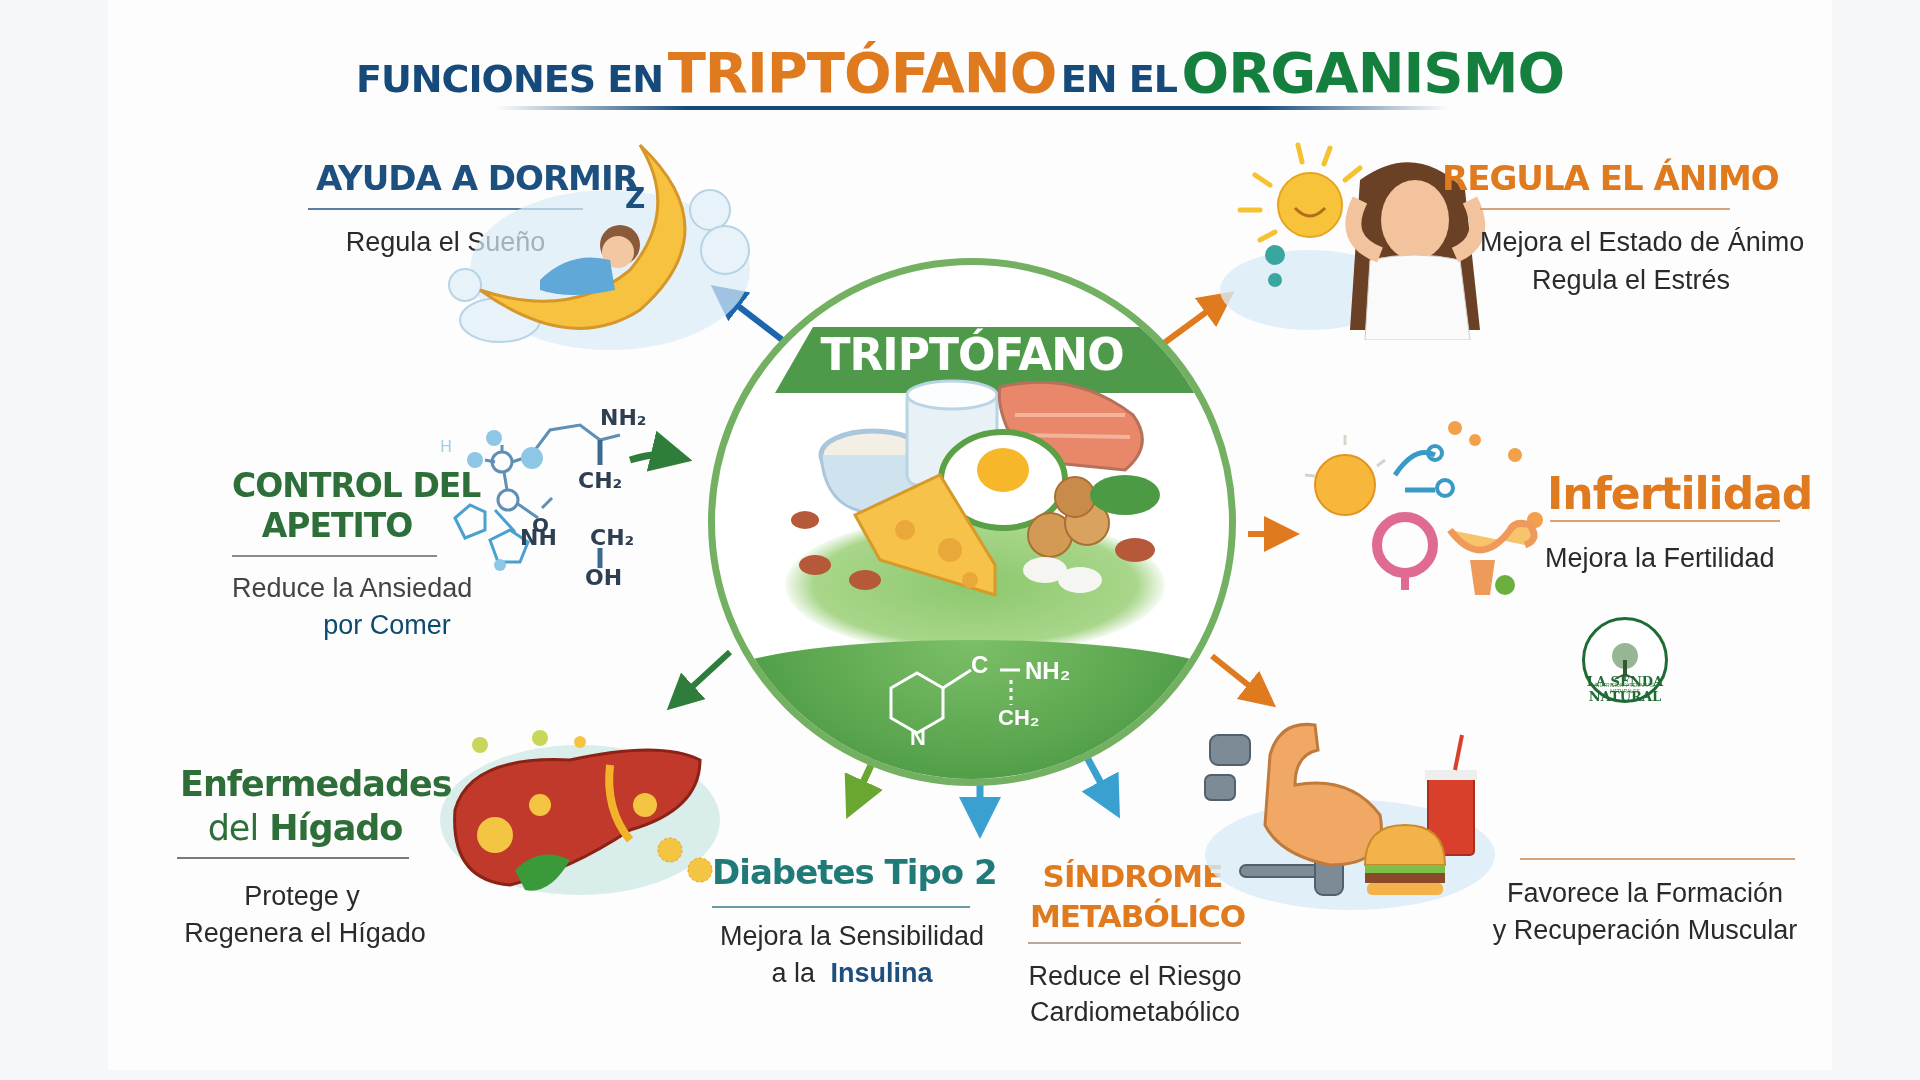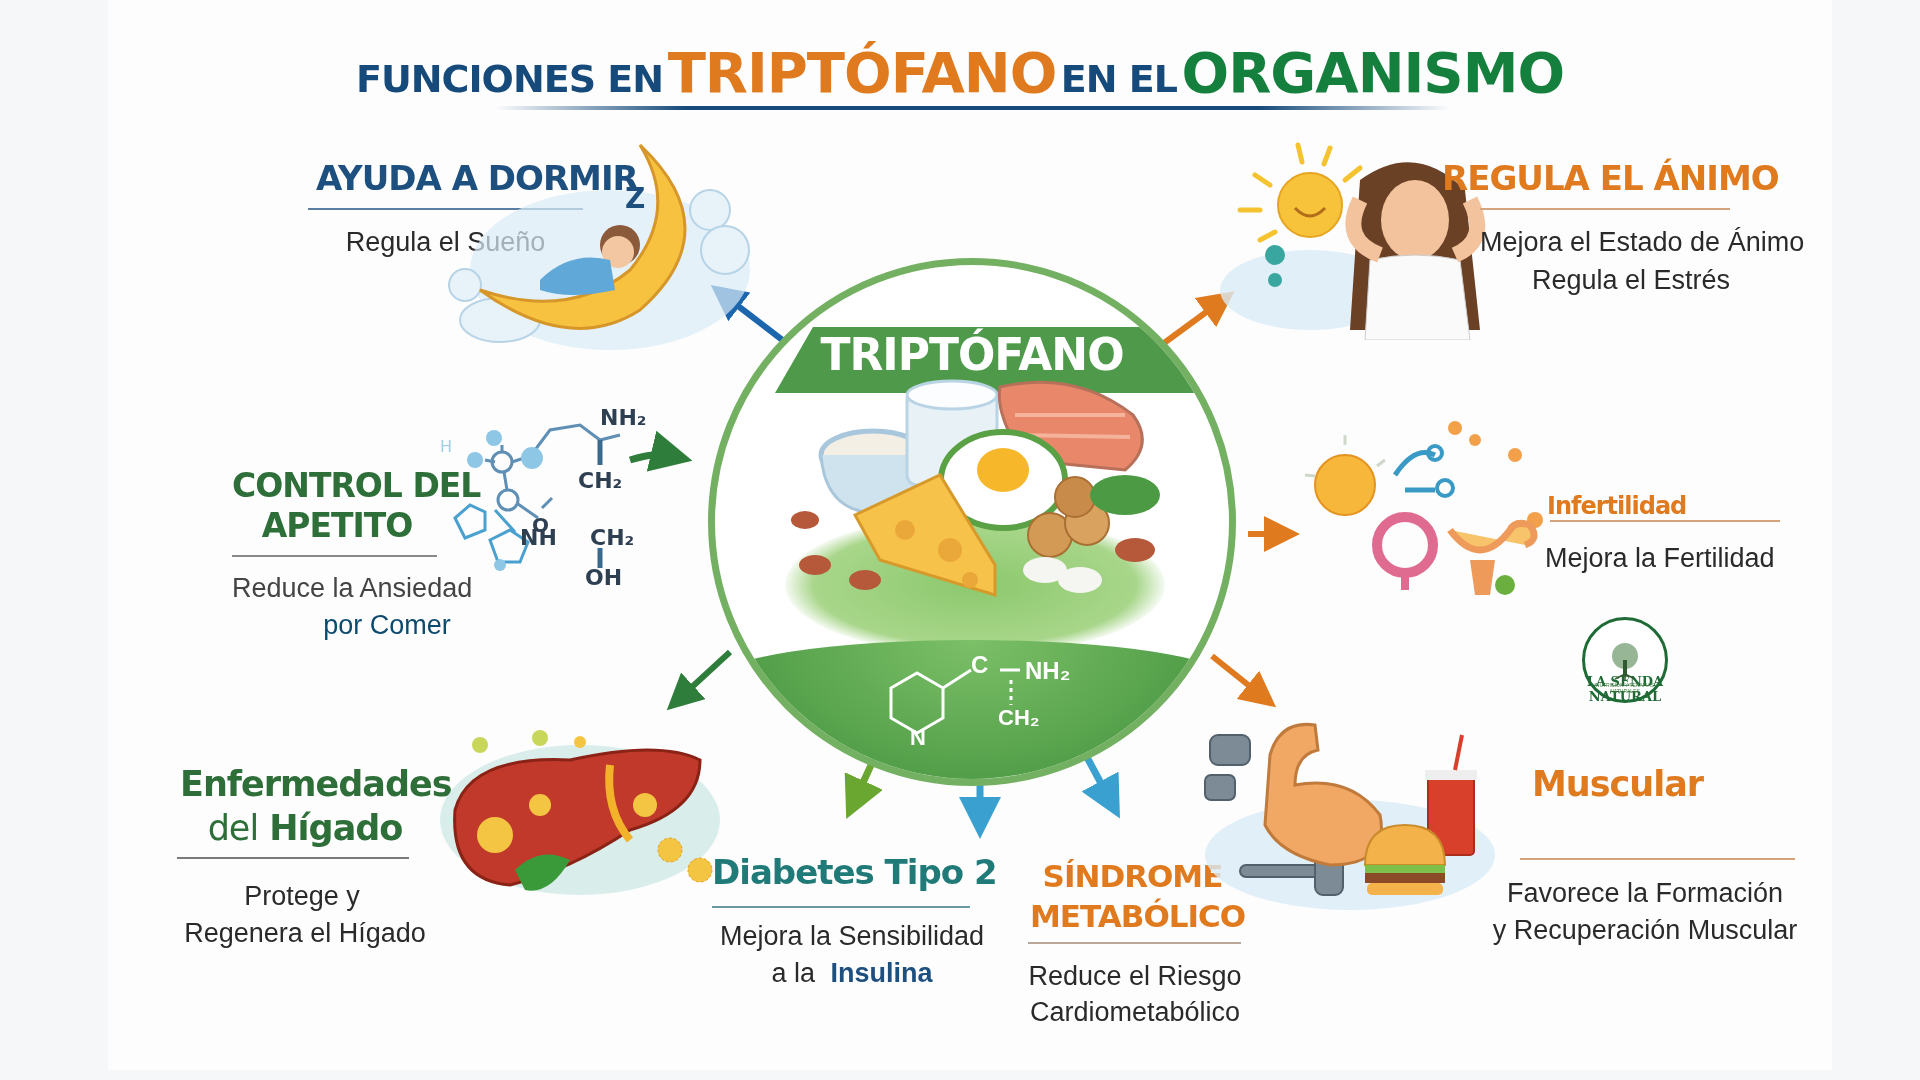--- a/index.html
+++ b/index.html
@@ -239,21 +239,21 @@
   <circle cx="170" cy="8" r="7" fill="#f2a04a"></circle>
     <circle cx="190" cy="20" r="6" fill="#f2a04a"></circle>
     <circle cx="230" cy="35" r="7" fill="#f2a04a"></circle>
     <circle cx="250" cy="100" r="8" fill="#f2a04a"></circle>
   <circle cx="120" cy="125" r="28" fill="none" stroke="#e06b90" stroke-width="10"></circle>
   <line x1="120" y1="153" x2="120" y2="170" stroke="#e06b90" stroke-width="8"></line>
   <path d="M165,110 Q195,150 225,110 Q230,100 245,105 Q255,120 240,125" stroke="#ee9a5a" stroke-width="7" fill="#f7c36b"></path>
   <path d="M185,140 L190,175 L205,175 L210,140" fill="#ee9a5a"></path>
   <circle cx="220" cy="165" r="10" fill="#6bb03e"></circle>
 </svg>
-<div class="head orange" style="left:1547px;top:492px;font-size:24px;">Infertilidad</div>
+<div class="head orange" style="left:1547px;top:468px;font-size:44px;">Infertilidad</div>
 <div class="rule" style="left:1550px;top:520px;width:230px;background:#d6a27a;"></div>
 <div class="desc" style="left:1545px;top:540px;text-align:left;">Mejora la Fertilidad</div>
 
 <div class="logo">
   <div class="logo-text">LA SENDA NATURAL</div>
   <svg class="abs" style="left:22px;top:22px" width="36" height="38">
     <circle cx="18" cy="14" r="13" fill="#3f7a3f" opacity="0.55"></circle>
     <rect x="16" y="18" width="4" height="14" fill="#2f5a2f"></rect>
     <path d="M18,32 L8,37 M18,32 L28,37 M18,32 L18,38" stroke="#2f5a2f" stroke-width="1.5"></path>
   </svg>
@@ -309,17 +309,16 @@
   <path d="M70,40 Q80,5 115,10 L118,35 Q95,40 95,70 Q150,60 180,100 Q190,150 130,150 Q80,140 65,110z" fill="#f2a865" stroke="#c07a3b" stroke-width="3"></path>
   <rect x="228" y="60" width="46" height="80" rx="4" fill="#d8402c" stroke="#a92e1c" stroke-width="2"></rect>
   <rect x="225" y="55" width="52" height="10" fill="#eee"></rect>
   <line x1="255" y1="55" x2="262" y2="20" stroke="#d8402c" stroke-width="4"></line>
   <path d="M165,150 Q165,110 205,110 Q245,110 245,150z" fill="#f4b24a" stroke="#c98a2a" stroke-width="2"></path>
   <rect x="165" y="150" width="80" height="8" fill="#7cc04a"></rect>
   <rect x="165" y="158" width="80" height="10" fill="#8a4a2a"></rect>
   <rect x="167" y="168" width="76" height="12" rx="5" fill="#f4b24a"></rect>
 </svg>
 <div class="head orange" style="left:1500px;top:762px;width:235px;text-align:center;font-size:35px;line-height:44px;">
-  <div>Muscular</div>
 </div>
 <div class="rule" style="left:1520px;top:858px;width:275px;background:#d6a27a;"></div>
 <div class="desc" style="left:1500px;top:875px;width:290px;">Favorece la Formación</div>
 <div class="desc" style="left:1480px;top:912px;width:330px;">y Recuperación Muscular</div>
 
 </body></html>

